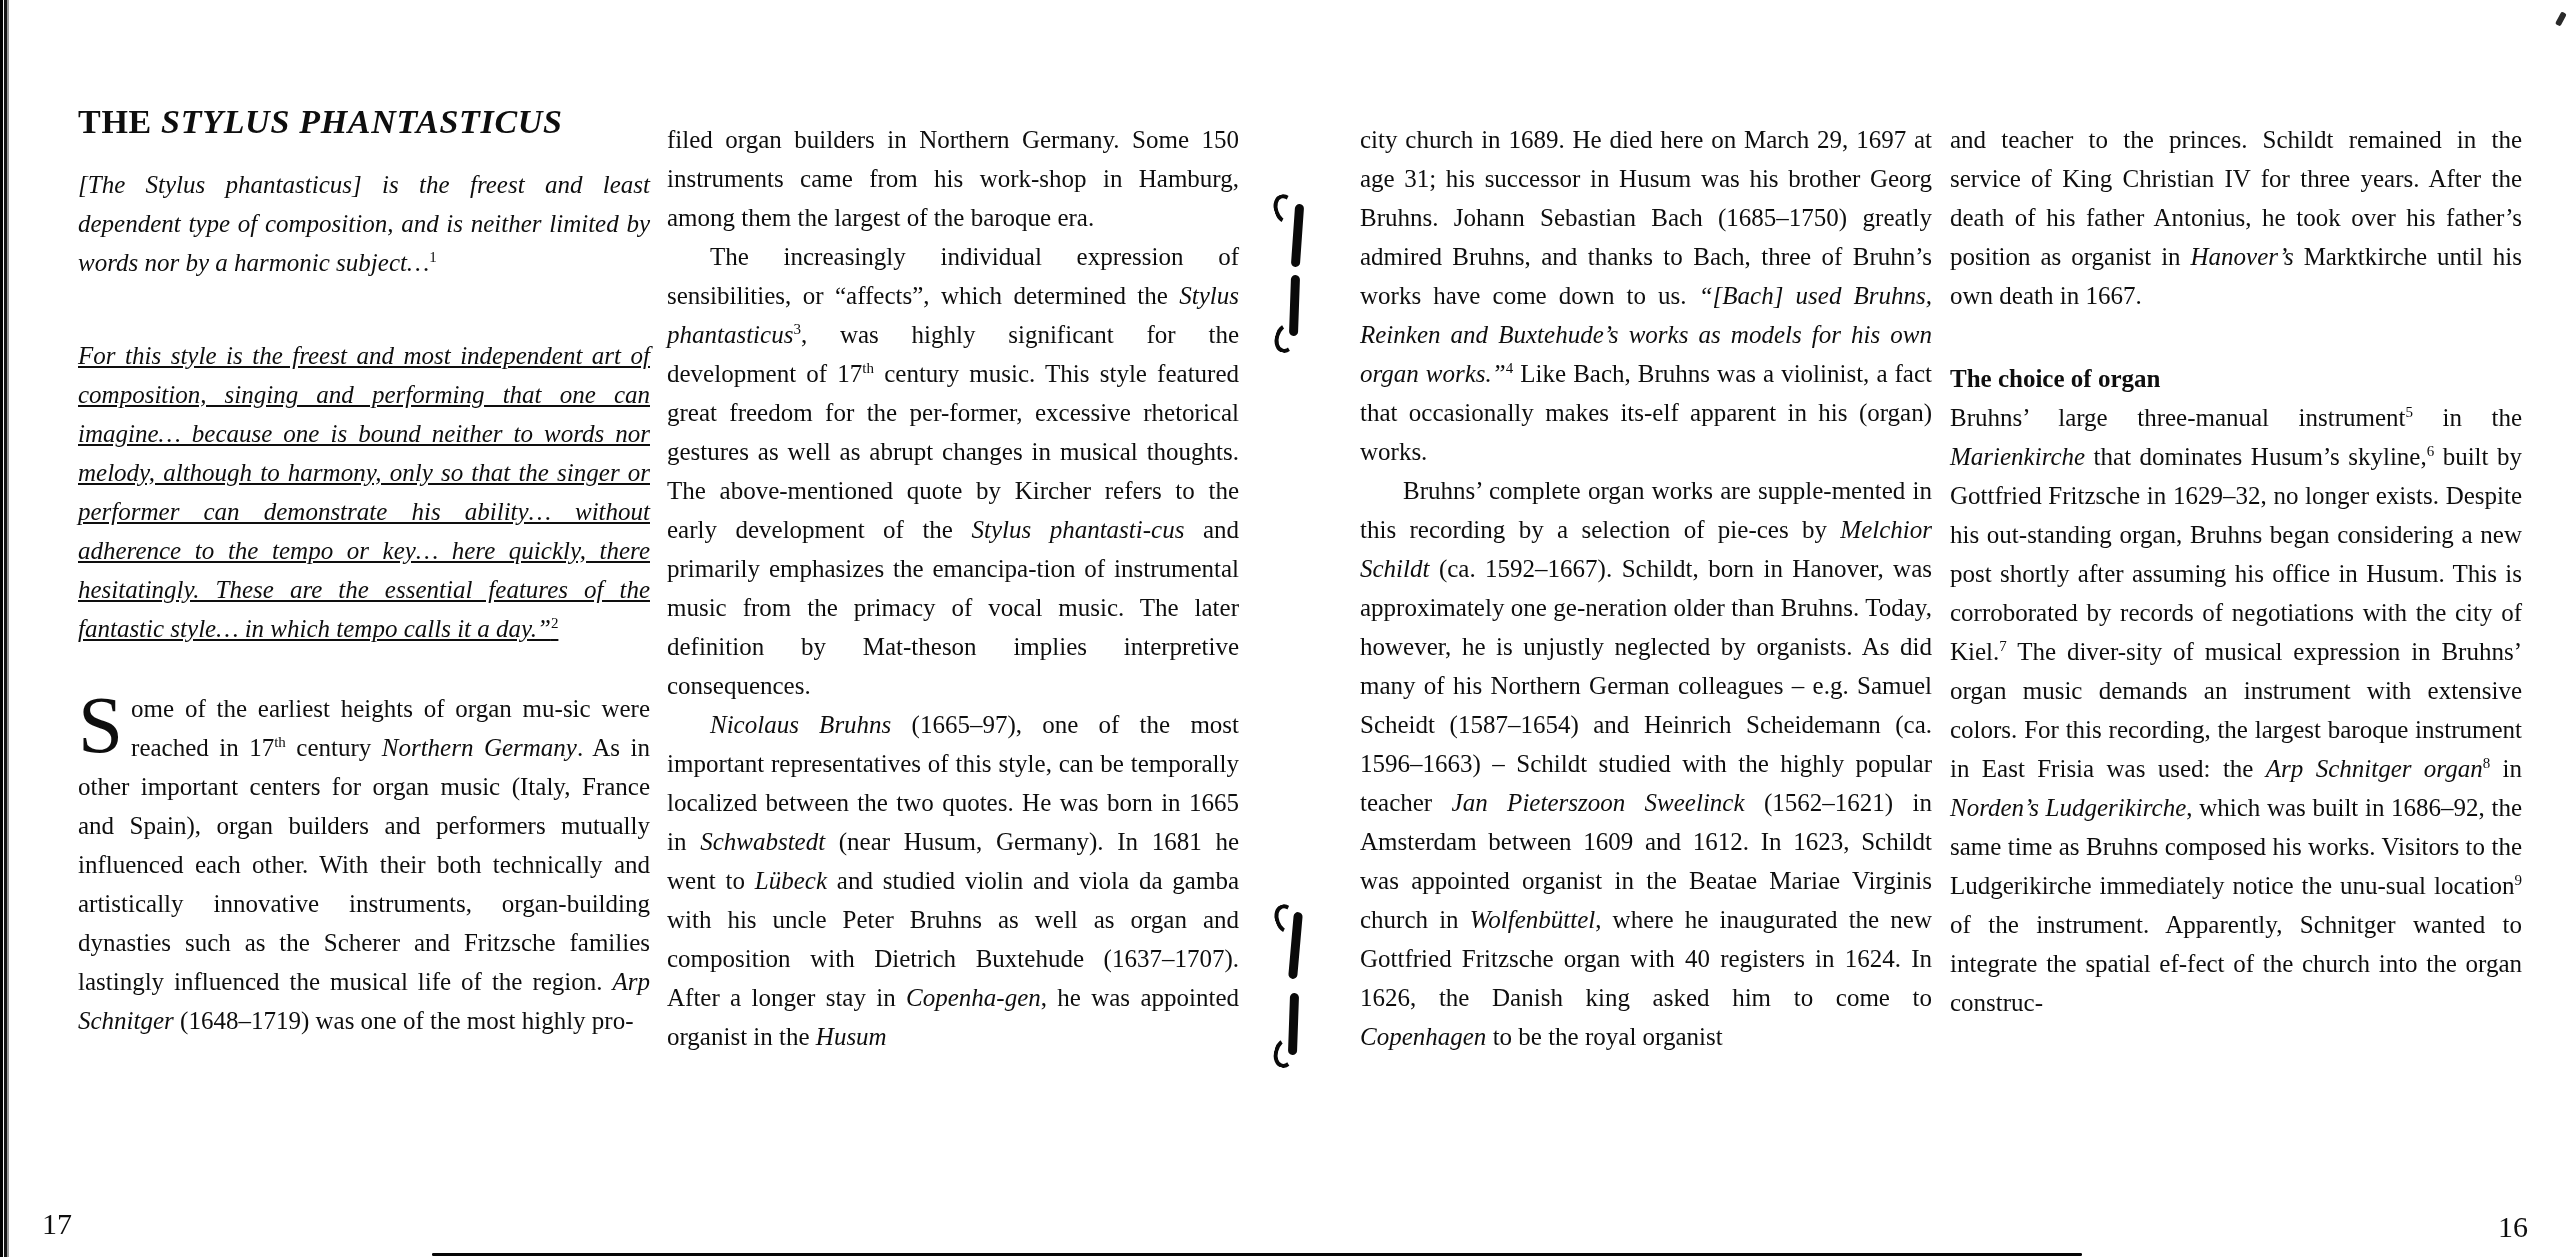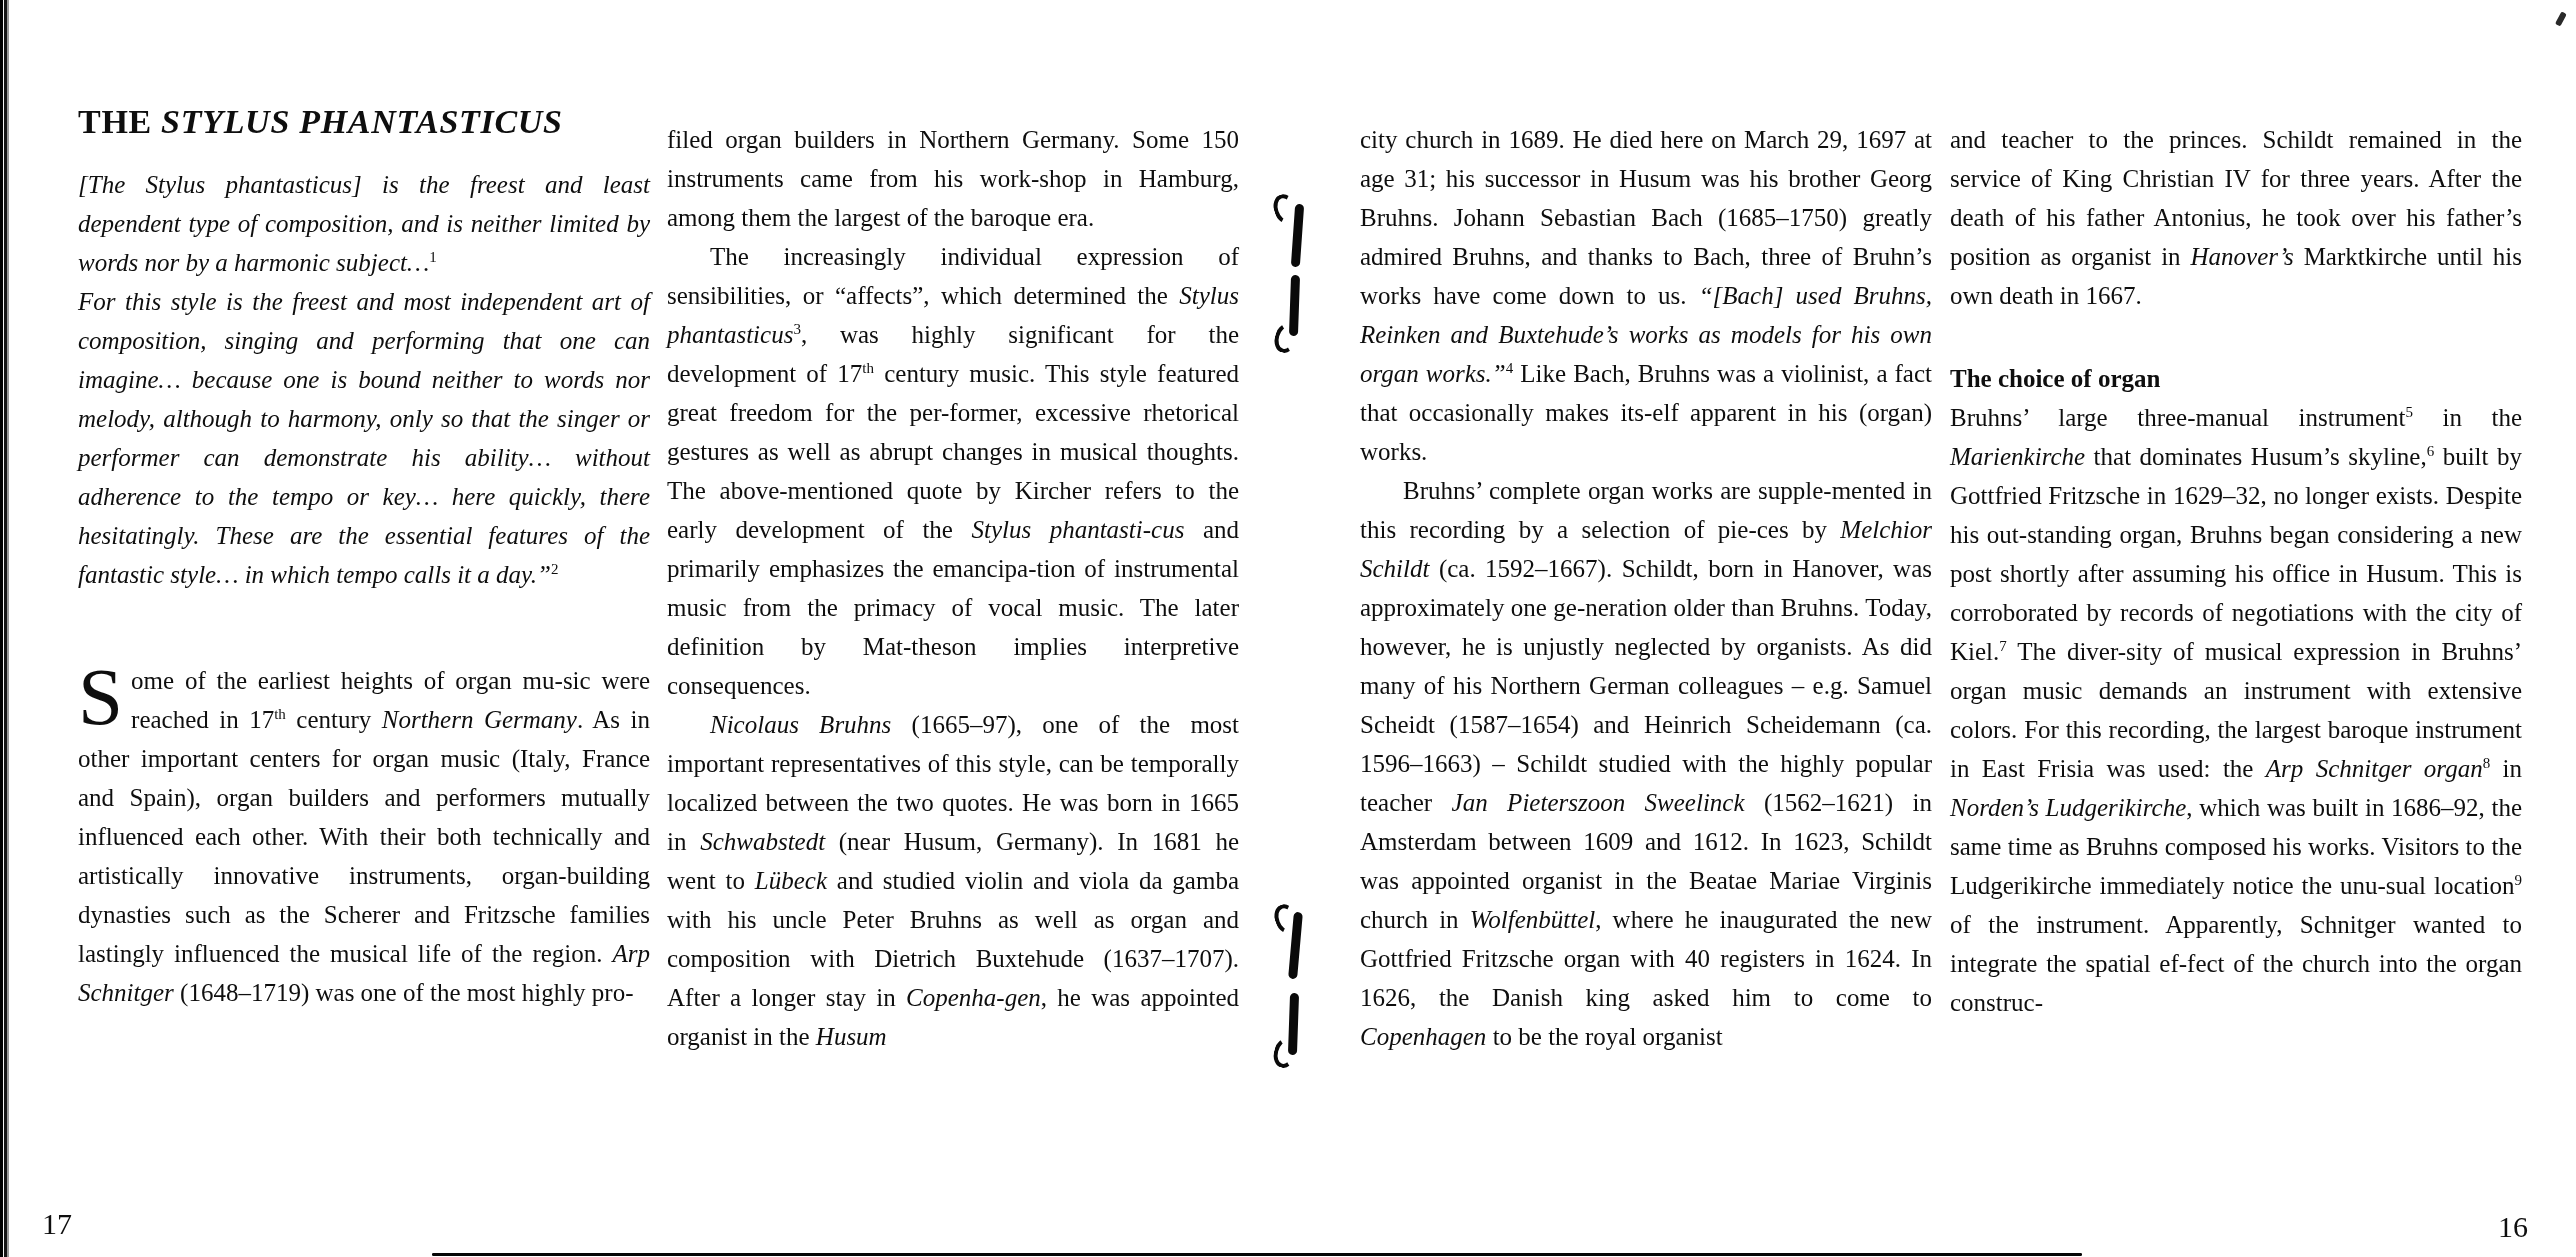--- a/index.html
+++ b/index.html
@@ -79,22 +79,22 @@
     line-height: 42px;
     font-weight: bold;
     letter-spacing: 0.7px;
     margin: 0 0 22px 0;
     text-align: left;
     white-space: nowrap;
   }
 
   p { margin: 0; }
   .quote { font-style: italic; }
-  .quote.q1 { }
-  .quote.q2 { margin-bottom: 67px; }
+  .quote.q1 { margin-bottom: 54px; }
+  .quote.q2 { margin-bottom: 41px; text-decoration: underline; }
   .indent { text-indent: 43px; }
 
   .it { font-style: italic; }
 
   sup {
     font-size: 60%;
     line-height: 0;
     vertical-align: super;
     font-style: normal;
   }

